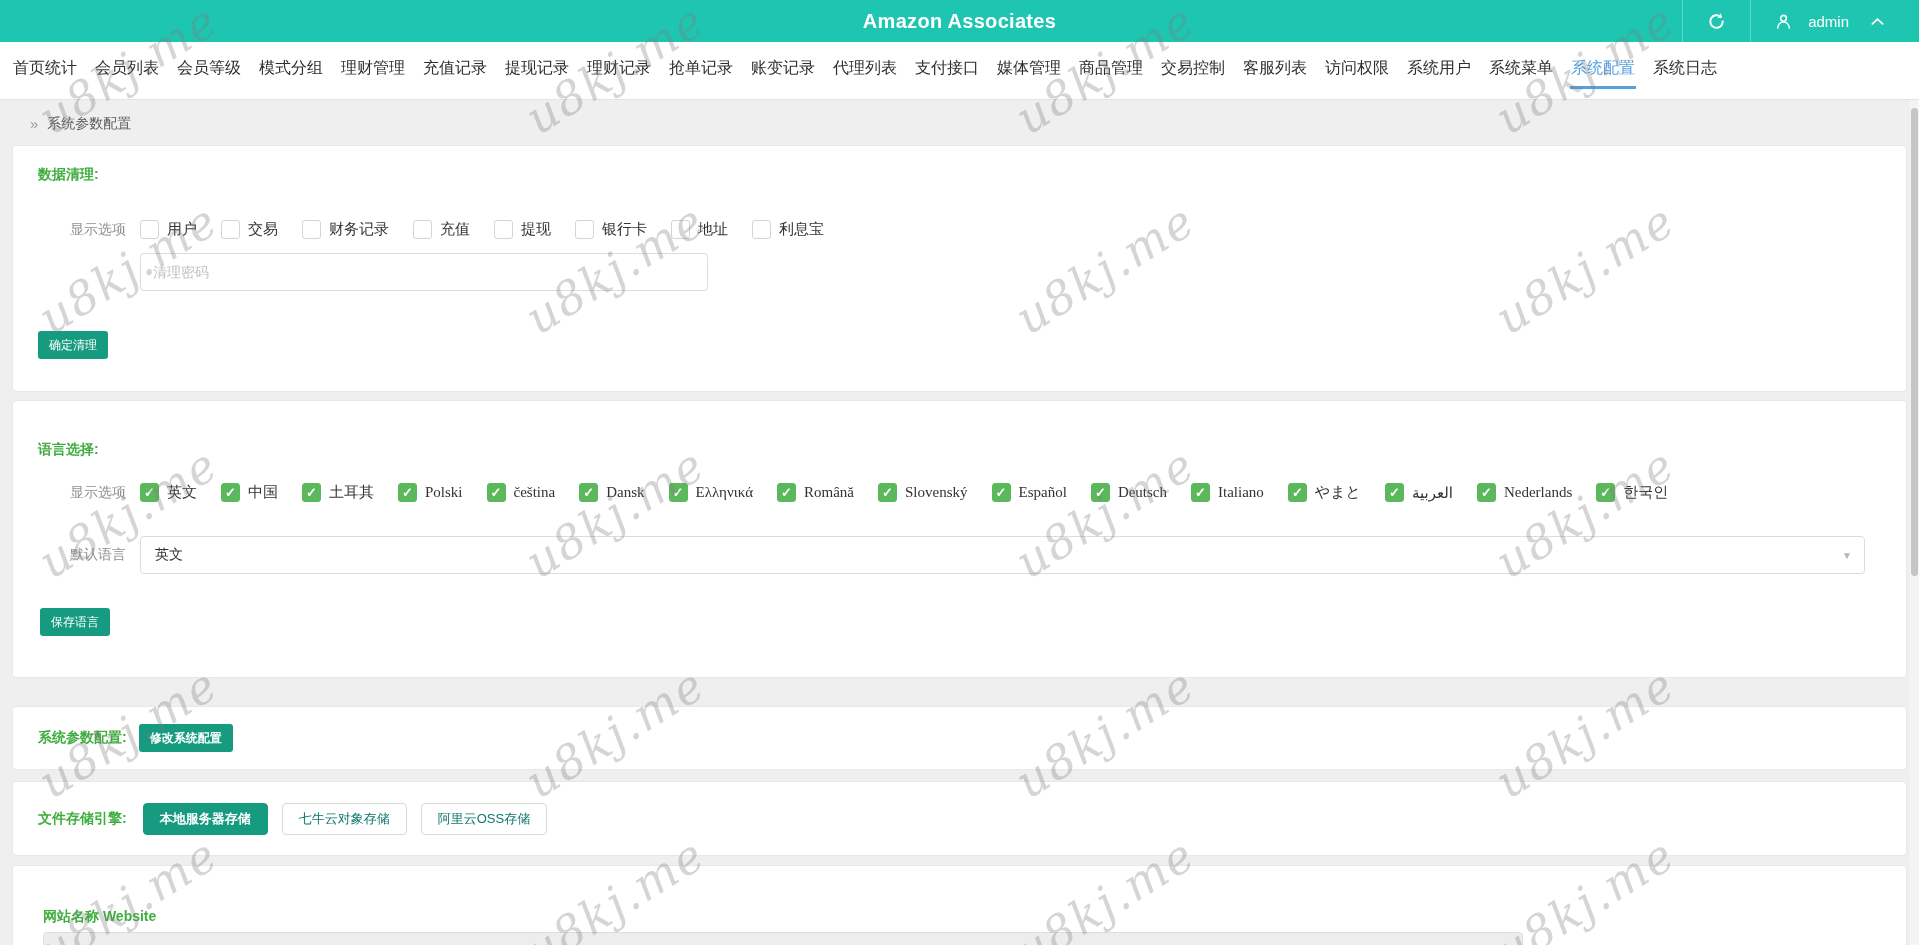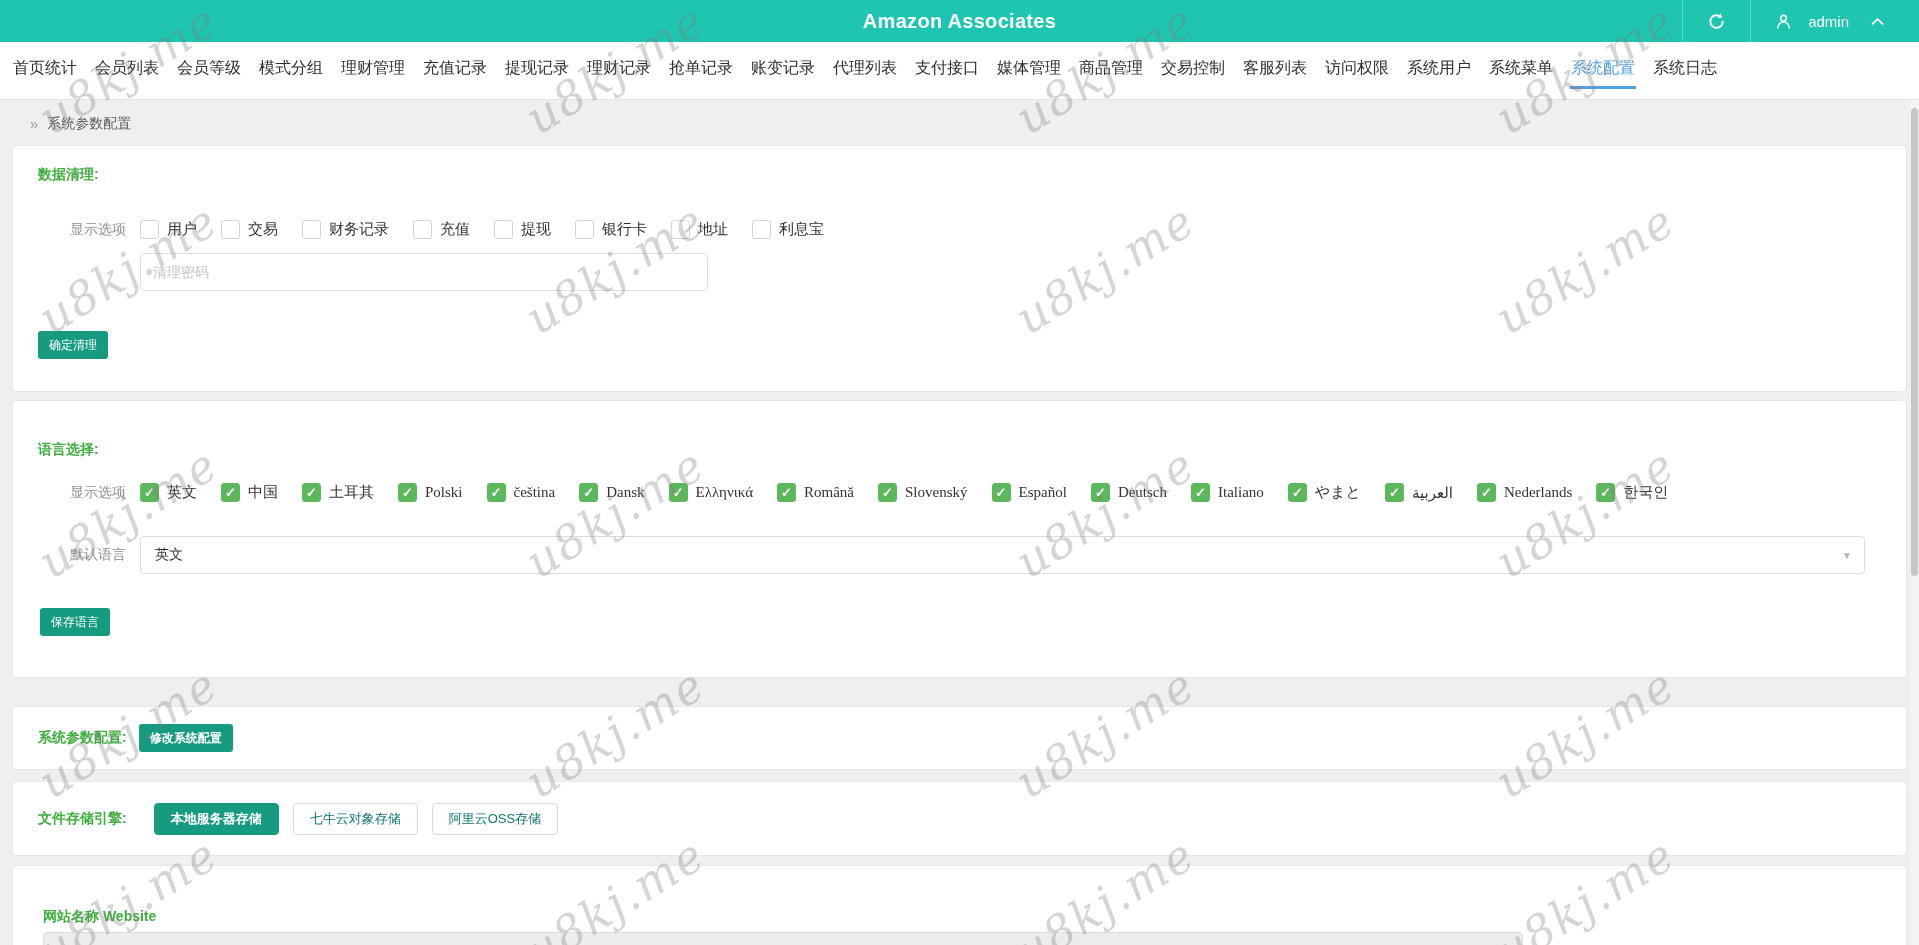--- a/index.html
+++ b/index.html
@@ -58,21 +58,21 @@
   
   .card-lang{margin-top:8px;height:278px;padding:40px 25px 0;}
   .card-lang .row-opts{margin-top:24px;}
   .card-lang .row-select{margin-top:34px;}
   .select-box{flex:1;height:38px;border:1px solid #dcdcdc;border-radius:4px;display:flex;align-items:center;
       padding:0 14px;font-size:14px;color:#333;cursor:pointer;margin-right:16px;position:relative;}
   .select-arrow{position:absolute;right:12px;color:#b5b5b5;font-size:10px;}
   .card-lang .btn-submit{margin-top:34px;margin-left:2px;}
   
   .card-sysparam{margin-top:28px;height:64px;padding:0 25px;display:flex;align-items:center;gap:12px;}
-  .card-storage{margin-top:11px;height:75px;padding:0 25px;display:flex;align-items:center;gap:23px;}
+  .card-storage{margin-top:11px;height:75px;padding:0 25px;display:flex;align-items:center;gap:12px;}
   .card-storage .card-title{margin-right:4px;}
   .card-website{margin-top:9px;height:120px;padding:42px 30px 0;}
   .card-website .site-input{display:block;margin-top:6px;width:1480px;background:#ededed;border:1px solid #ddd;
       border-radius:4px 4px 0 0;color:#555;}
   
   .wm-layer{position:absolute;inset:0;pointer-events:none;z-index:50;overflow:hidden;}
   .wm{position:absolute;font-size:46px;font-style:italic;color:rgba(125,125,125,.32);
       transform:rotate(-32deg);letter-spacing:2px;white-space:nowrap;font-family:"DejaVu Serif",serif;}
   
   .scroll-track{position:absolute;top:100px;bottom:0;right:0;width:9px;background:#f4f4f4;z-index:40;}

